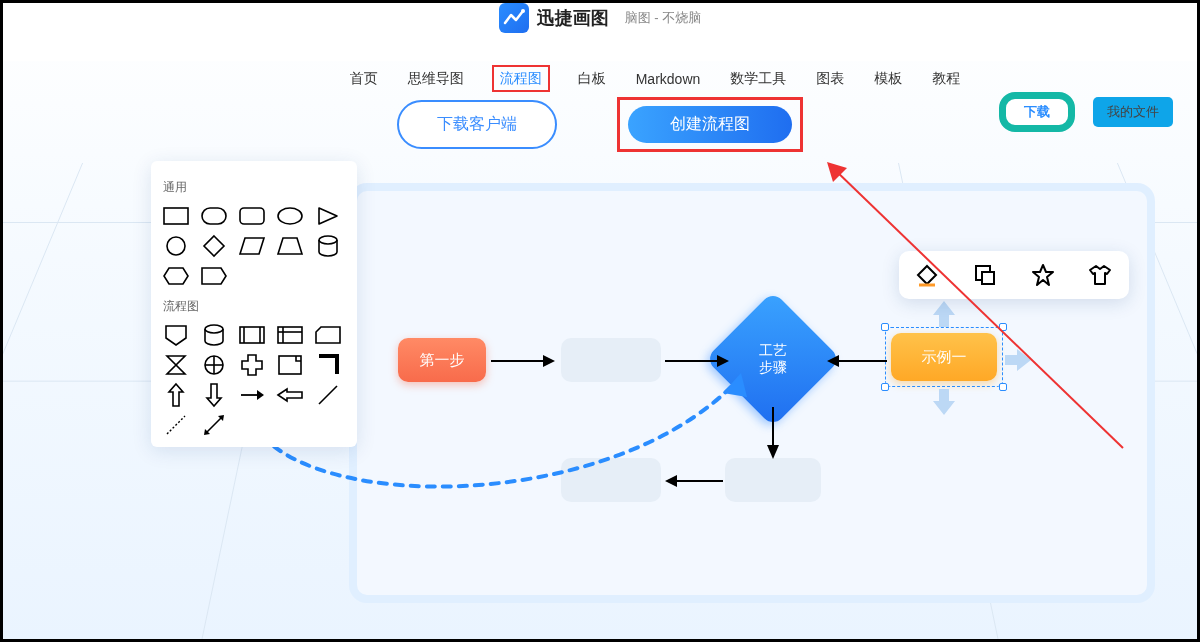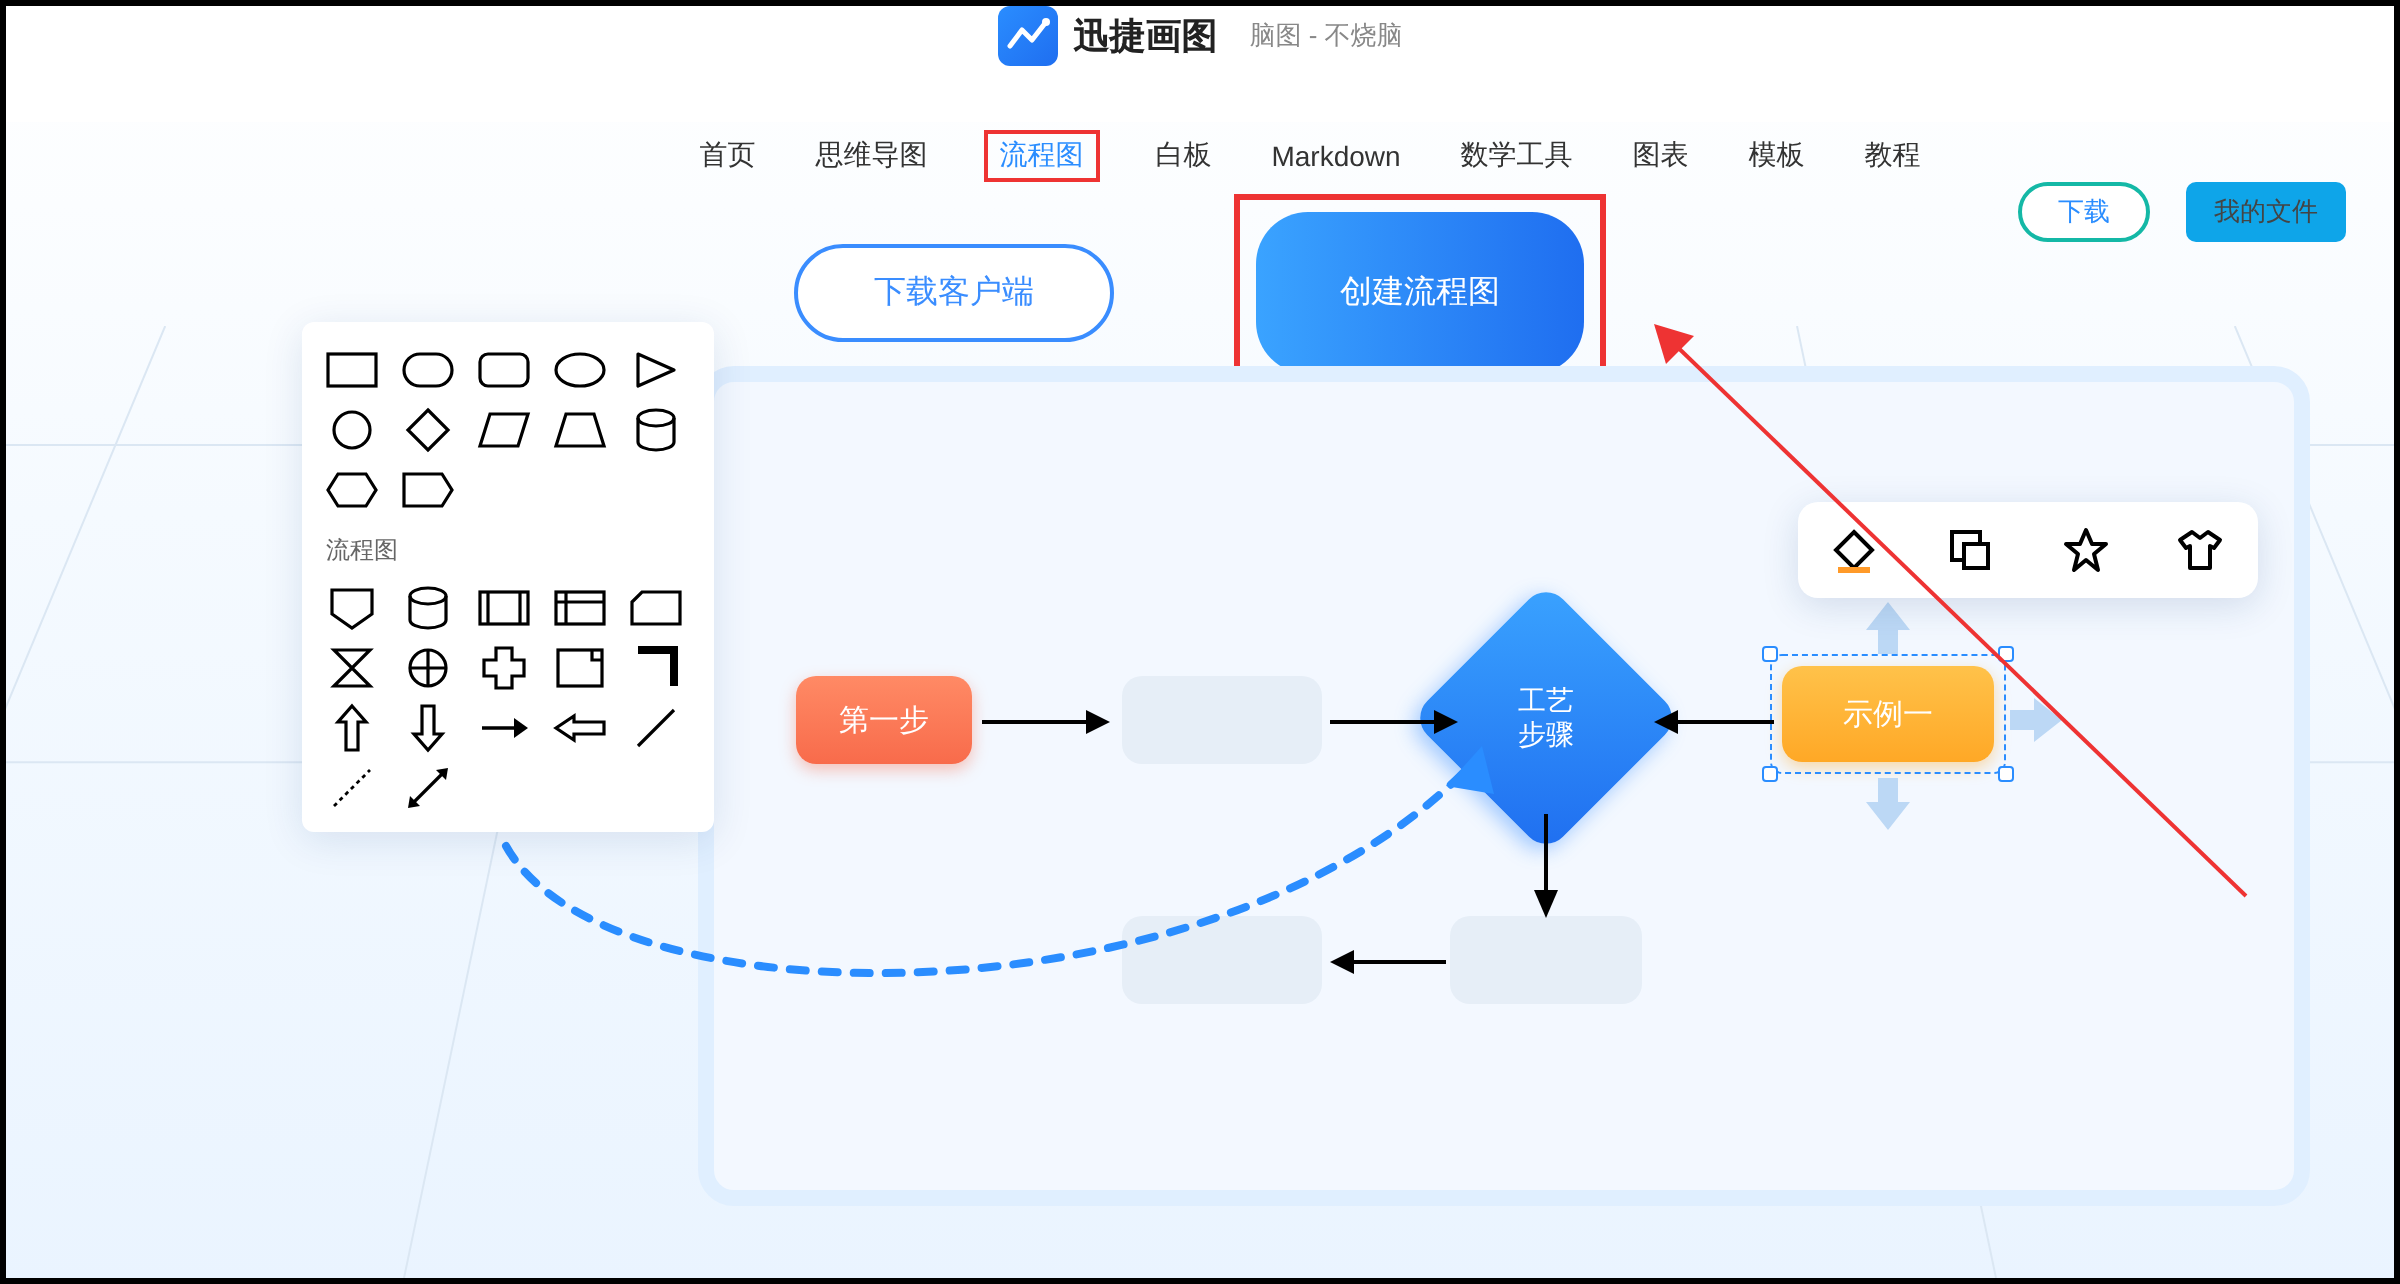--- a/index.html
+++ b/index.html
@@ -9,27 +9,27 @@
   .logo-box{display:flex;align-items:center;gap:8px;}
   .logo-icon{width:30px;height:30px;border-radius:6px;background:linear-gradient(135deg,#2a8dff,#1f6ef0);position:relative;}
   .logo-icon svg{position:absolute;top:4px;left:4px;}
   .logo-text{font-size:18px;font-weight:700;color:#222;}
   .sub-text{font-size:13px;color:#888;margin-left:8px;}
   .nav{display:flex;gap:26px;margin-left:110px;align-items:center;margin-top:32px;}
   .nav-item{font-size:14px;color:#333;cursor:pointer;padding:4px 2px;}
   .nav-item.active{color:#2a8dff;}
   .nav-highlight{border:2px solid #e33;padding:2px 6px;}
   .header-right{margin-left:auto;display:flex;align-items:center;gap:18px;}
-  .dl-btn{border:2px solid #14b8a6;color:#2a8dff;border-radius:16px;padding:4px 18px;font-size:13px;cursor:pointer;background:#fff;}
+  .dl-btn{border:7px solid #14b8a6;color:#2a8dff;border-radius:16px;padding:4px 18px;font-size:13px;cursor:pointer;background:#fff;font-weight:bold;}
   .files-btn{background:#0ea5e9;border-radius:5px;padding:6px 14px;font-size:13px;color:#444;cursor:pointer;}
   
   .hero{display:flex;justify-content:center;gap:60px;margin-top:36px;align-items:center;}
   .btn-outline{border:2px solid #3a8dff;border-radius:26px;color:#3a8dff;font-size:16px;padding:12px 38px;background:#fff;cursor:pointer;}
   .btn-primary-wrap{border:3px solid #e33;padding:6px 8px;}
-  .btn-primary{border:none;border-radius:26px;background:linear-gradient(90deg,#3aa3ff,#1f6ef0);color:#fff;font-size:16px;padding:30px 42px;cursor:pointer;}
+  .btn-primary{border:none;border-radius:26px;background:linear-gradient(90deg,#3aa3ff,#1f6ef0);color:#fff;font-size:16px;padding:8px 42px;cursor:pointer;}
   
   .bg-grid{position:absolute;top:160px;left:0;right:0;bottom:0;pointer-events:none;}
   .bg-grid svg{width:100%;height:100%;}
   
   .stage{position:absolute;top:180px;left:346px;right:42px;bottom:36px;background:#f3f8ff;border:8px solid #e0efff;border-radius:18px;overflow:hidden;}
   
   .palette{position:absolute;top:158px;left:148px;width:206px;background:#fff;border-radius:6px;box-shadow:0 4px 20px rgba(20,60,120,.12);padding:12px 10px 0;z-index:20;}
   .pal-title{font-size:12px;color:#666;margin:6px 2px 8px;}
   .pal-grid{display:flex;flex-wrap:wrap;gap:6px 8px;margin-bottom:10px;}
   .pal-cell{width:30px;height:24px;display:flex;align-items:center;justify-content:center;cursor:pointer;}
@@ -102,20 +102,21 @@
         <line x1="300" y1="0" x2="200" y2="480"></line>
       <line x1="900" y1="0" x2="1000" y2="480"></line>
         <line x1="1120" y1="0" x2="1320" y2="480"></line>
     </g>
   </svg>
 </div>
 
 <div class="stage"></div>
 
 <div class="palette">
+  <div class="pal-title">通用</div>
   <div class="pal-grid">
     <div class="pal-cell">
         <svg width="26" height="18">
           <rect x="1" y="1" width="24" height="16" stroke="#000" fill="none" stroke-width="1.6"></rect>
         </svg>
       </div>
     <div class="pal-cell">
         <svg width="26" height="18">
           <rect x="1" y="1" width="24" height="16" rx="8" stroke="#000" fill="none" stroke-width="1.6"></rect>
         </svg>

